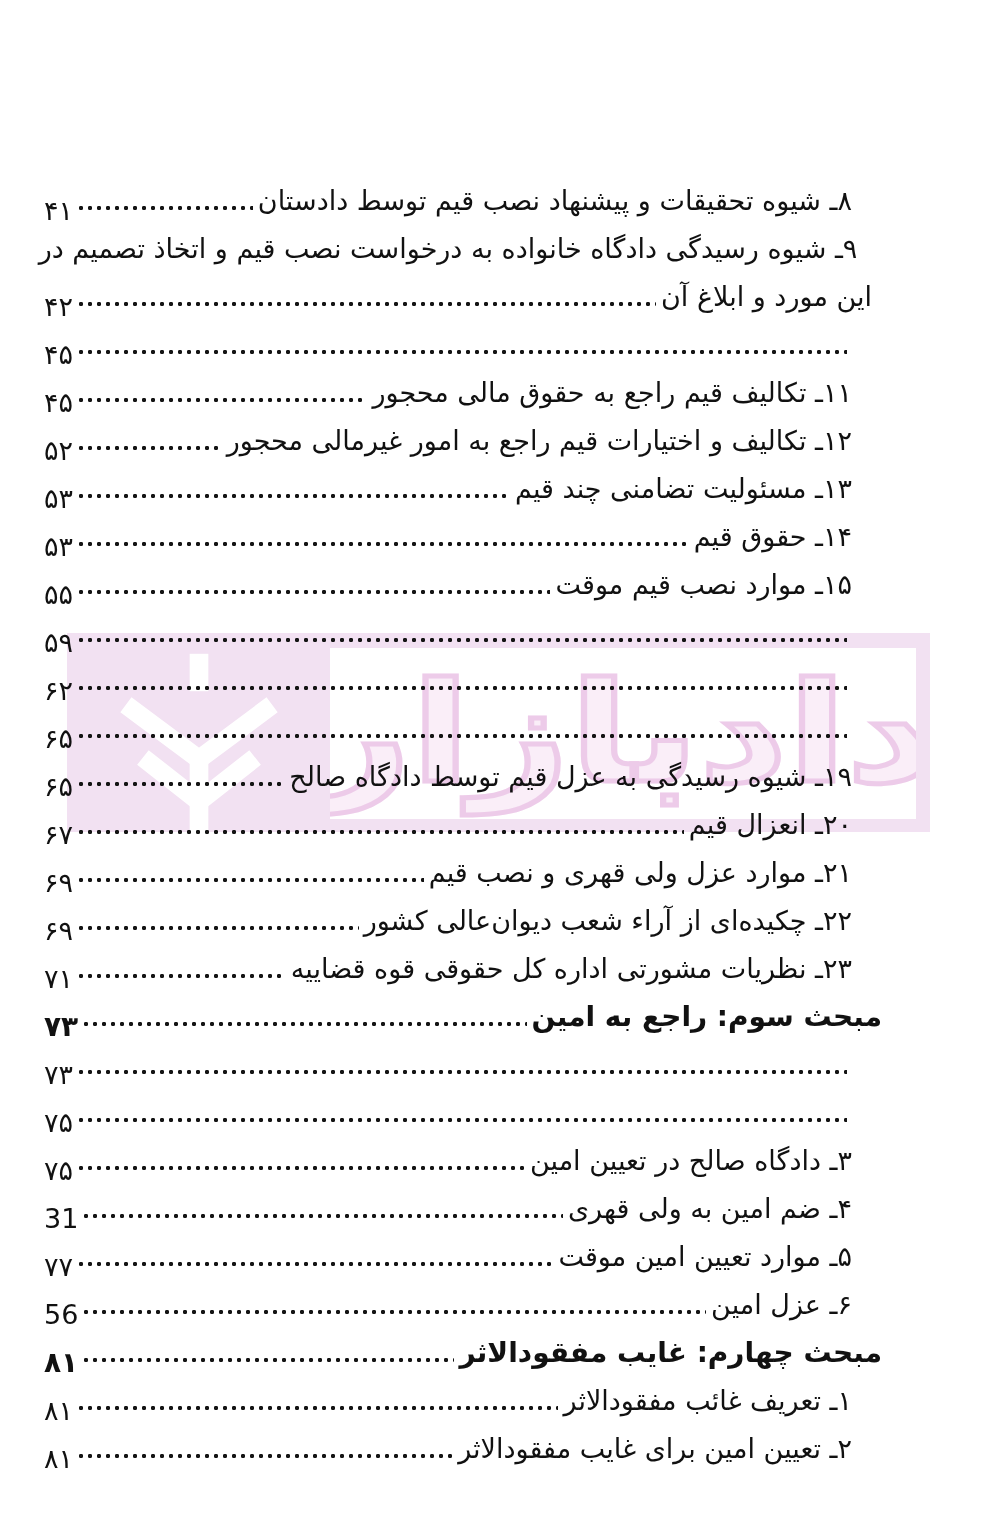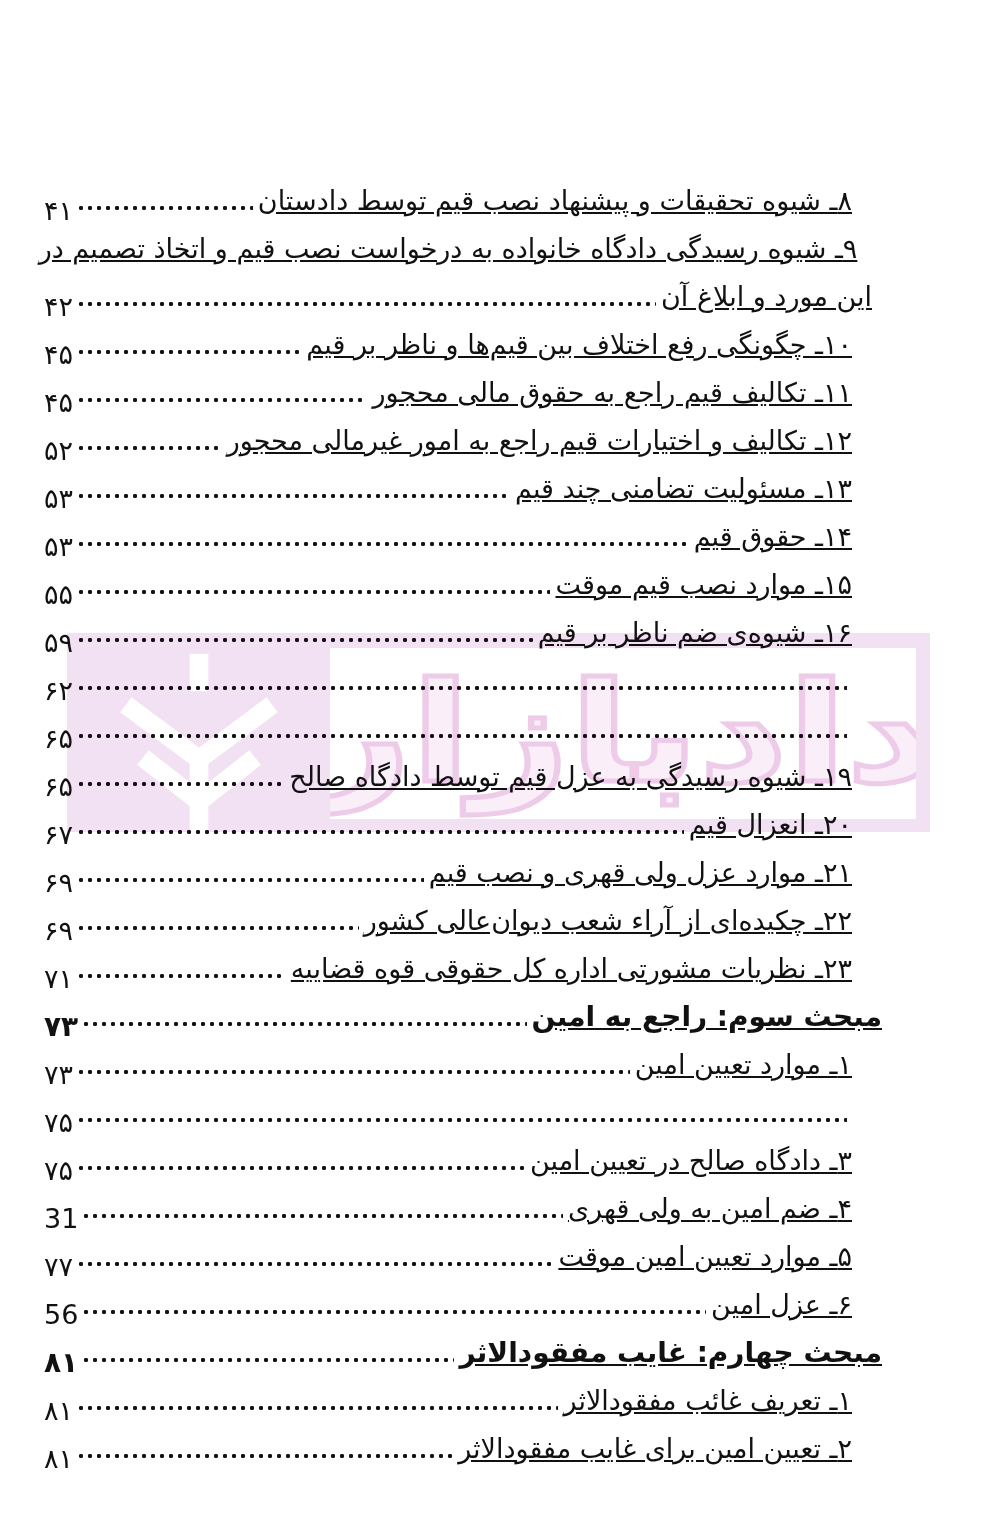--- a/index.html
+++ b/index.html
@@ -52,21 +52,21 @@
     display:flex;
     flex-direction:row;       
     align-items:center;
     font-size:27px;
     white-space:nowrap;
   }
   .row.section{font-weight:bold;font-size:28px;}
   .row.item{padding-right:30px;}
   .row.item-wrap{padding-right:30px;justify-content:center;}
   .row.item-cont{padding-right:10px;}
-  .entry{flex:0 0 auto;text-decoration:underline;}
+  .entry{flex:0 0 auto;}
   .dots{
     flex:1 1 auto;
     height:6px;
     align-self:flex-end;
     margin:0 5px 13px 5px;
     background-image:radial-gradient(circle at 3px 3px,#141414 2px,rgba(0,0,0,0) 2.3px);
     background-size:9px 6px;
     background-repeat:repeat-x;
     min-width:0;
   }
@@ -101,21 +101,20 @@
       </div>
       <div class="row item-wrap">
         <span class="entry">۹ـ شیوه رسیدگی دادگاه خانواده به درخواست نصب قیم و اتخاذ تصمیم در</span>
       </div>
       <div class="row item-cont">
         <span class="entry">این مورد و ابلاغ آن</span>
         <span class="dots"></span>
         <span class="pnum">۴۲</span>
       </div>
       <div class="row item">
-        <span class="entry">۱۰ـ چگونگی رفع اختلاف بین قیم‌ها و ناظر بر قیم</span>
         <span class="dots"></span>
         <span class="pnum">۴۵</span>
       </div>
       <div class="row item">
         <span class="entry">۱۱ـ تکالیف قیم راجع به حقوق مالی محجور</span>
         <span class="dots"></span>
         <span class="pnum">۴۵</span>
       </div>
       <div class="row item">
         <span class="entry">۱۲ـ تکالیف و اختیارات قیم راجع به امور غیرمالی محجور</span>
@@ -131,21 +130,20 @@
         <span class="entry">۱۴ـ حقوق قیم</span>
         <span class="dots"></span>
         <span class="pnum">۵۳</span>
       </div>
       <div class="row item">
         <span class="entry">۱۵ـ موارد نصب قیم موقت</span>
         <span class="dots"></span>
         <span class="pnum">۵۵</span>
       </div>
       <div class="row item">
-        <span class="entry">۱۶ـ شیوه‌ی ضم ناظر بر قیم</span>
         <span class="dots"></span>
         <span class="pnum">۵۹</span>
       </div>
       <div class="row item">
         <span class="dots"></span>
         <span class="pnum">۶۲</span>
       </div>
       <div class="row item">
         <span class="dots"></span>
         <span class="pnum">۶۵</span>
@@ -174,21 +172,20 @@
         <span class="entry">۲۳ـ نظریات مشورتی اداره کل حقوقی قوه قضاییه</span>
         <span class="dots"></span>
         <span class="pnum">۷۱</span>
       </div>
       <div class="row section">
         <span class="entry">مبحث سوم: راجع به امین</span>
         <span class="dots"></span>
         <span class="pnum">۷۳</span>
       </div>
       <div class="row item">
-        <span class="entry">۱ـ موارد تعیین امین</span>
         <span class="dots"></span>
         <span class="pnum">۷۳</span>
       </div>
       <div class="row item">
         <span class="dots"></span>
         <span class="pnum">۷۵</span>
       </div>
       <div class="row item">
         <span class="entry">۳ـ دادگاه صالح در تعیین امین</span>
         <span class="dots"></span>

